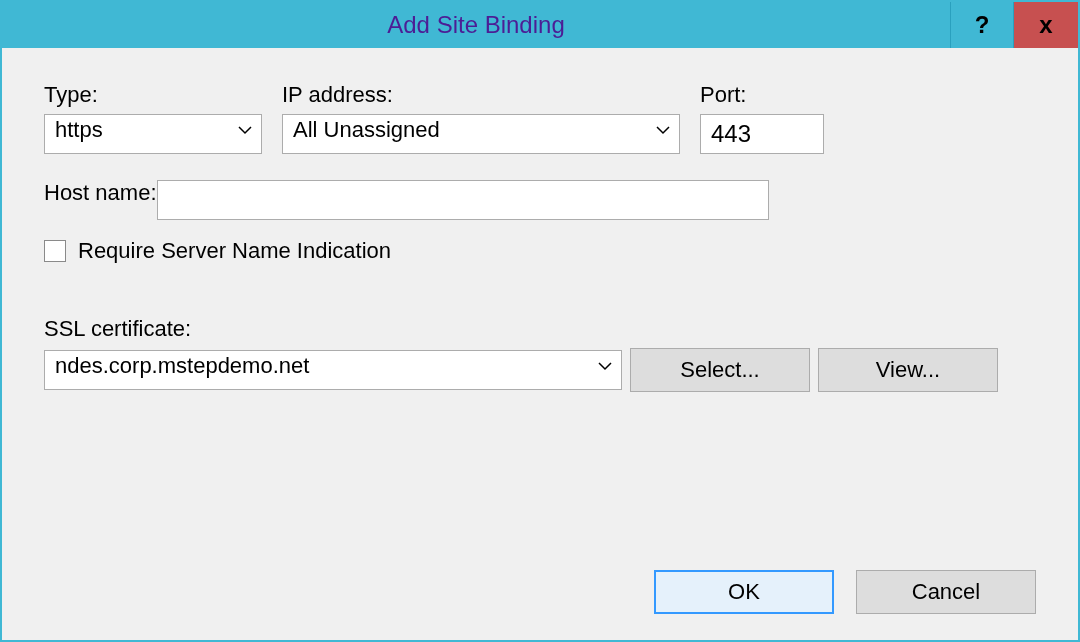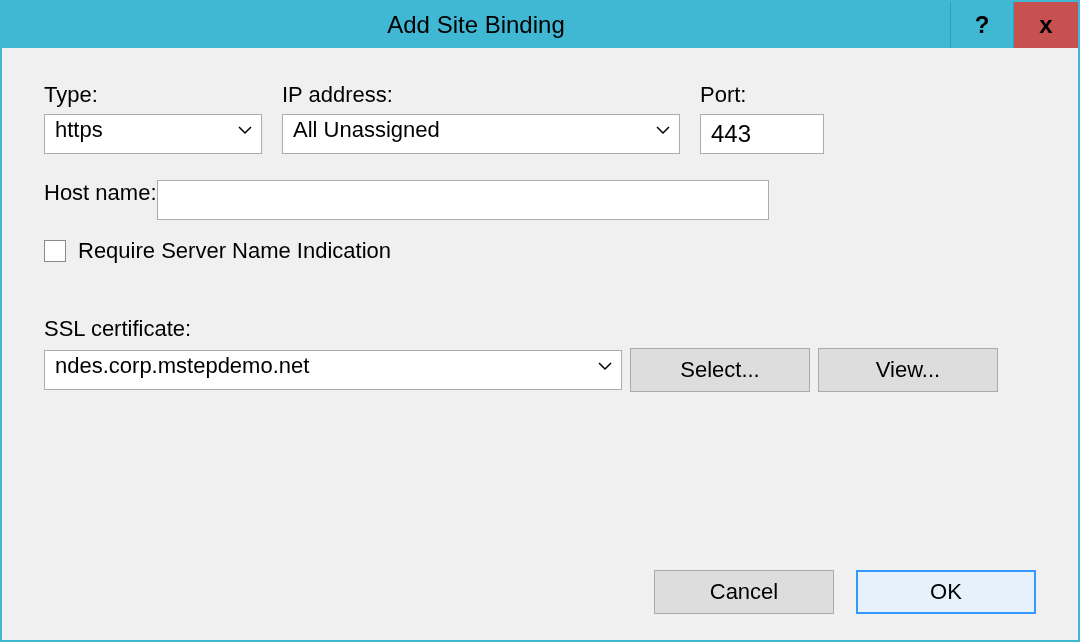--- a/index.html
+++ b/index.html
@@ -19,21 +19,21 @@
       height: 46px;
       background: #40b8d4;
       display: flex;
       align-items: center;
       position: relative;
     }
     .titlebar .title {
       flex: 1;
       text-align: center;
       font-size: 24px;
-      color: #000000;
+      color: #4c1d95;
     }
     .titlebar .buttons {
       display: flex;
       height: 100%;
     }
     .titlebar .btn {
       width: 64px;
       height: 100%;
       display: flex;
       align-items: center;
@@ -219,23 +219,23 @@
         </div>
         <div class="button">
           <span>View...</span>
         </div>
       </div>
     </div>
 
     <div class="spacer"></div>
 
     <div class="footer">
+      <div class="button focused">
+        <span>OK</span>
+      </div>
       <div class="button">
         <span>Cancel</span>
       </div>
-      <div class="button focused">
-        <span>OK</span>
-      </div>
     </div>
 
   </div>
 
 </div>
 
 </body></html>

